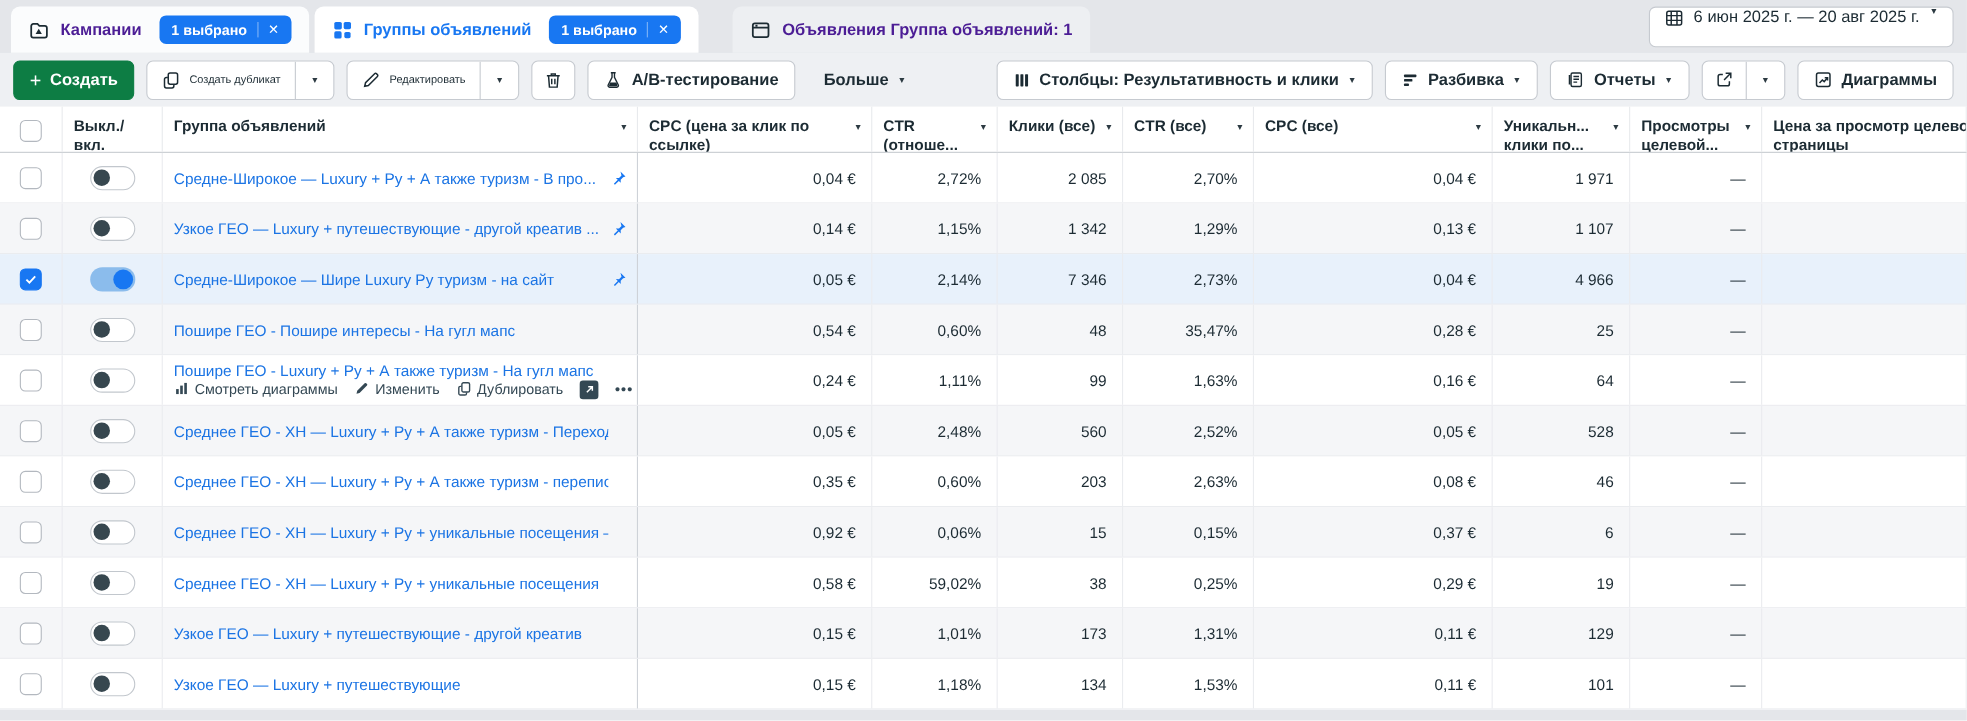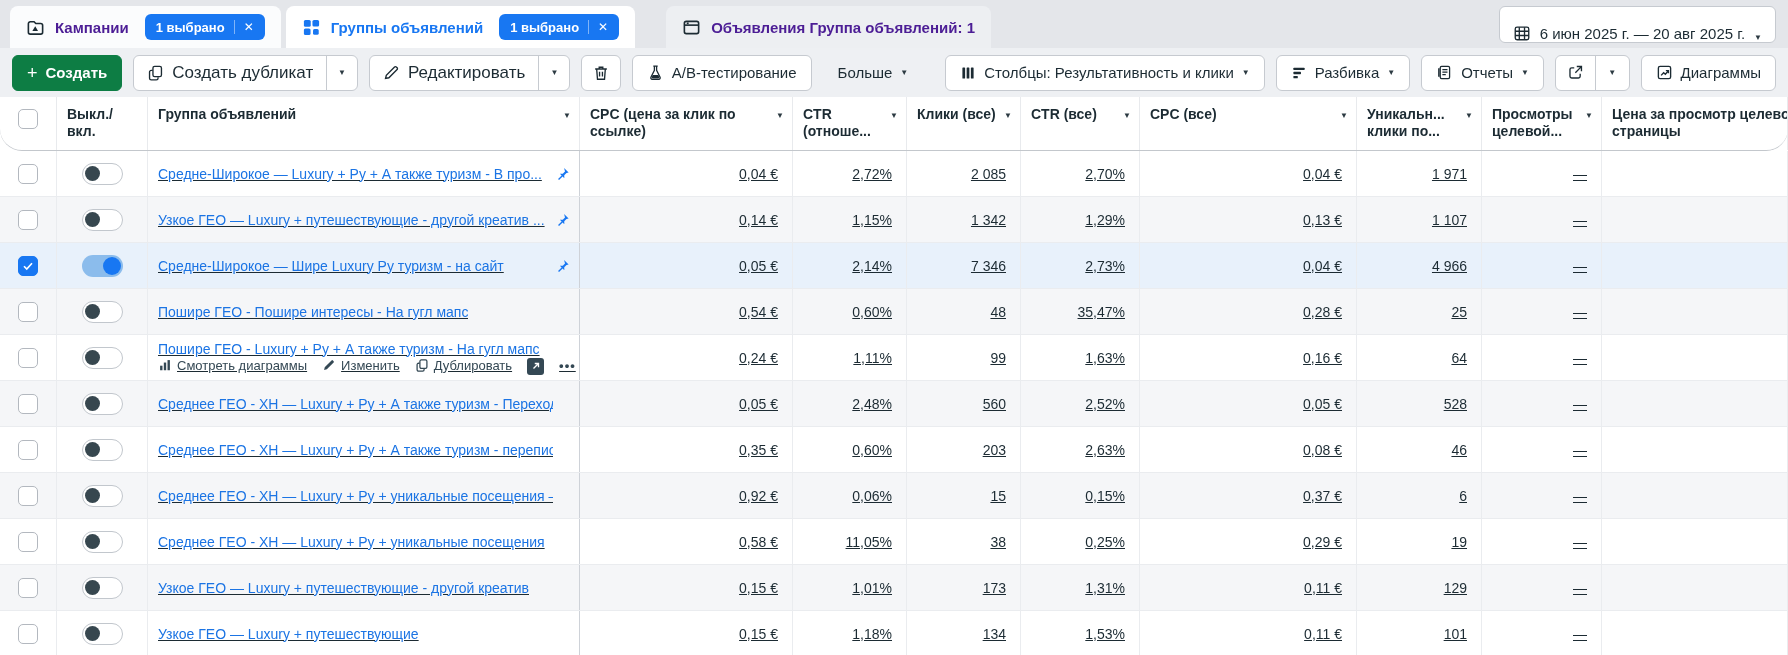--- a/index.html
+++ b/index.html
@@ -15,44 +15,44 @@
   .tab { height:42px; display:flex; align-items:center; gap:10px; padding:0 16px; border-radius:8px 8px 0 0; margin-right:5px; cursor:pointer; }
   .tab-light { background:#fbfcfd; }
   .tab-active { background:#ffffff; }
   .tab-gray { background:#edeff2; margin-left:26px; }
   .tab-label { font-size:15px; font-weight:700; color:#4c1d95; white-space:nowrap; }
   .tab-active .tab-label { color:#1877f2; }
   .badge { background:#1877f2; color:#fff; border-radius:6px; height:26px; display:flex; align-items:center; gap:9px; padding:0 11px; font-size:13px; font-weight:700; margin-left:6px; }
   .badge-div { width:1px; height:14px; background:rgba(255,255,255,.45); }
   .badge-x { font-size:12px; cursor:pointer; }
 
-  .datebtn { position:absolute; right:12px; top:6px; height:37px; background:#fff; border:1px solid #c6cad0; border-radius:6px; display:flex; align-items:flex-end; gap:9px; padding:0 13px; font-size:15px; color:#1c2b33; cursor:pointer; }
+  .datebtn { position:absolute; right:12px; top:6px; height:37px; background:#fff; border:1px solid #c6cad0; border-radius:6px; display:flex; align-items:flex-start; gap:9px; padding:0 13px; font-size:15px; color:#1c2b33; cursor:pointer; }
 
   .caret { font-size:8px; color:#2c3a42; line-height:1; }
 
   
   .toolbar { height:49px; background:#eef0f3; display:flex; align-items:center; padding:0 12px; gap:11px; }
-  .btn { height:36px; background:#fff; border:1px solid #c6cad0; border-radius:6px; display:flex; align-items:center; gap:8px; padding:0 14px; font-size:15px; color:#1c2b33; cursor:pointer; white-space:nowrap; }
+  .btn { height:36px; background:#fff; border:1px solid #c6cad0; border-radius:6px; display:flex; align-items:center; gap:8px; padding:0 14px; font-size:15px; color:#1c2b33; cursor:pointer; white-space:nowrap;font-weight:bold; }
   .btn-green { background:#0d7d44; border-color:#0d7d44; color:#fff; font-weight:700; }
   .btn-plain { background:transparent; border-color:transparent; }
   .splitbtn { height:36px; display:flex; background:#fff; border:1px solid #c6cad0; border-radius:6px; overflow:hidden; }
-  .split-main { display:flex; align-items:center; gap:8px; padding:0 13px; font-size:17px; cursor:pointer; white-space:nowrap; }
+  .split-main { display:flex; align-items:center; gap:8px; padding:0 13px; font-size:10px; cursor:pointer; white-space:nowrap; }
   .split-caret { width:35px; border-left:1px solid #c6cad0; display:flex; align-items:center; justify-content:center; cursor:pointer; }
   .iconbtn { width:40px; padding:0; justify-content:center; }
   .tspacer { flex:1; }
 
   
   :root { --cols: 57px 91px 432px 213px 114px 114px 119px 217px 125px 120px 186px; }
   .table { background:#fff; }
-  .thead { display:grid; grid-template-columns:var(--cols); height:54px; border-bottom:1px solid #c3c7cc; background:#fff;border-radius:22px; }
+  .thead { display:grid; grid-template-columns:var(--cols); height:42px; border-bottom:1px solid #c3c7cc; background:#fff; }
   .hcell { position:relative; padding:9px 20px 0 10px; font-size:14px; font-weight:700; color:#1c2b33; line-height:17px; border-right:1px solid #e8eaed; overflow:hidden; white-space:nowrap; }
   .hcell .caret { position:absolute; right:8px; top:15px; }
   .h-center { display:flex; align-items:flex-start; justify-content:center; padding:12px 0 0 0; }
 
-  .trow { display:grid; grid-template-columns:var(--cols); height:46px; border-bottom:1px solid #eaecef; background:#fff;text-decoration:underline; }
+  .trow { display:grid; grid-template-columns:var(--cols); height:46px; border-bottom:1px solid #eaecef; background:#fff; }
   .trow.even { background:#f5f6f8; }
   .trow.selected { background:#e8f1fb; }
   .cell { border-right:1px solid #eaecef; display:flex; align-items:center; overflow:hidden; }
   .c-check { justify-content:center; }
   .c-name { padding:0 26px 0 10px; position:relative; border-right:1px solid #ced2d8; }
   .num { justify-content:flex-end; padding-right:14px; font-size:14px; color:#1c2b33; }
   .adset-link { color:#1b74e4; font-size:14px; white-space:nowrap; overflow:hidden; cursor:pointer; }
   .pin { position:absolute; right:9px; top:50%; transform:translateY(-50%); }
   .c-name.hovered { flex-direction:column; align-items:flex-start; justify-content:center; gap:1px; }
   .actions { display:flex; align-items:flex-start; gap:15px; font-size:13px; color:#344854; }
@@ -516,21 +516,21 @@
         </div>
         <div class="cell c-check">
           <span class="tg off">
             <span class="knob"></span>
           </span>
         </div>
         <div class="cell c-name">
           <span class="adset-link">Среднее ГЕО - ХН — Luxury + Ру + уникальные посещения</span>
         </div>
         <div class="cell num">0,58 €</div>
-        <div class="cell num">11,05%</div>
+        <div class="cell num">59,02%</div>
         <div class="cell num">38</div>
         <div class="cell num">0,25%</div>
         <div class="cell num">0,29 €</div>
         <div class="cell num">19</div>
         <div class="cell num">—</div>
         <div class="cell num"></div>
       </div>
       <div class="trow even">
         <div class="cell c-check">
           <span class="cb"></span>

